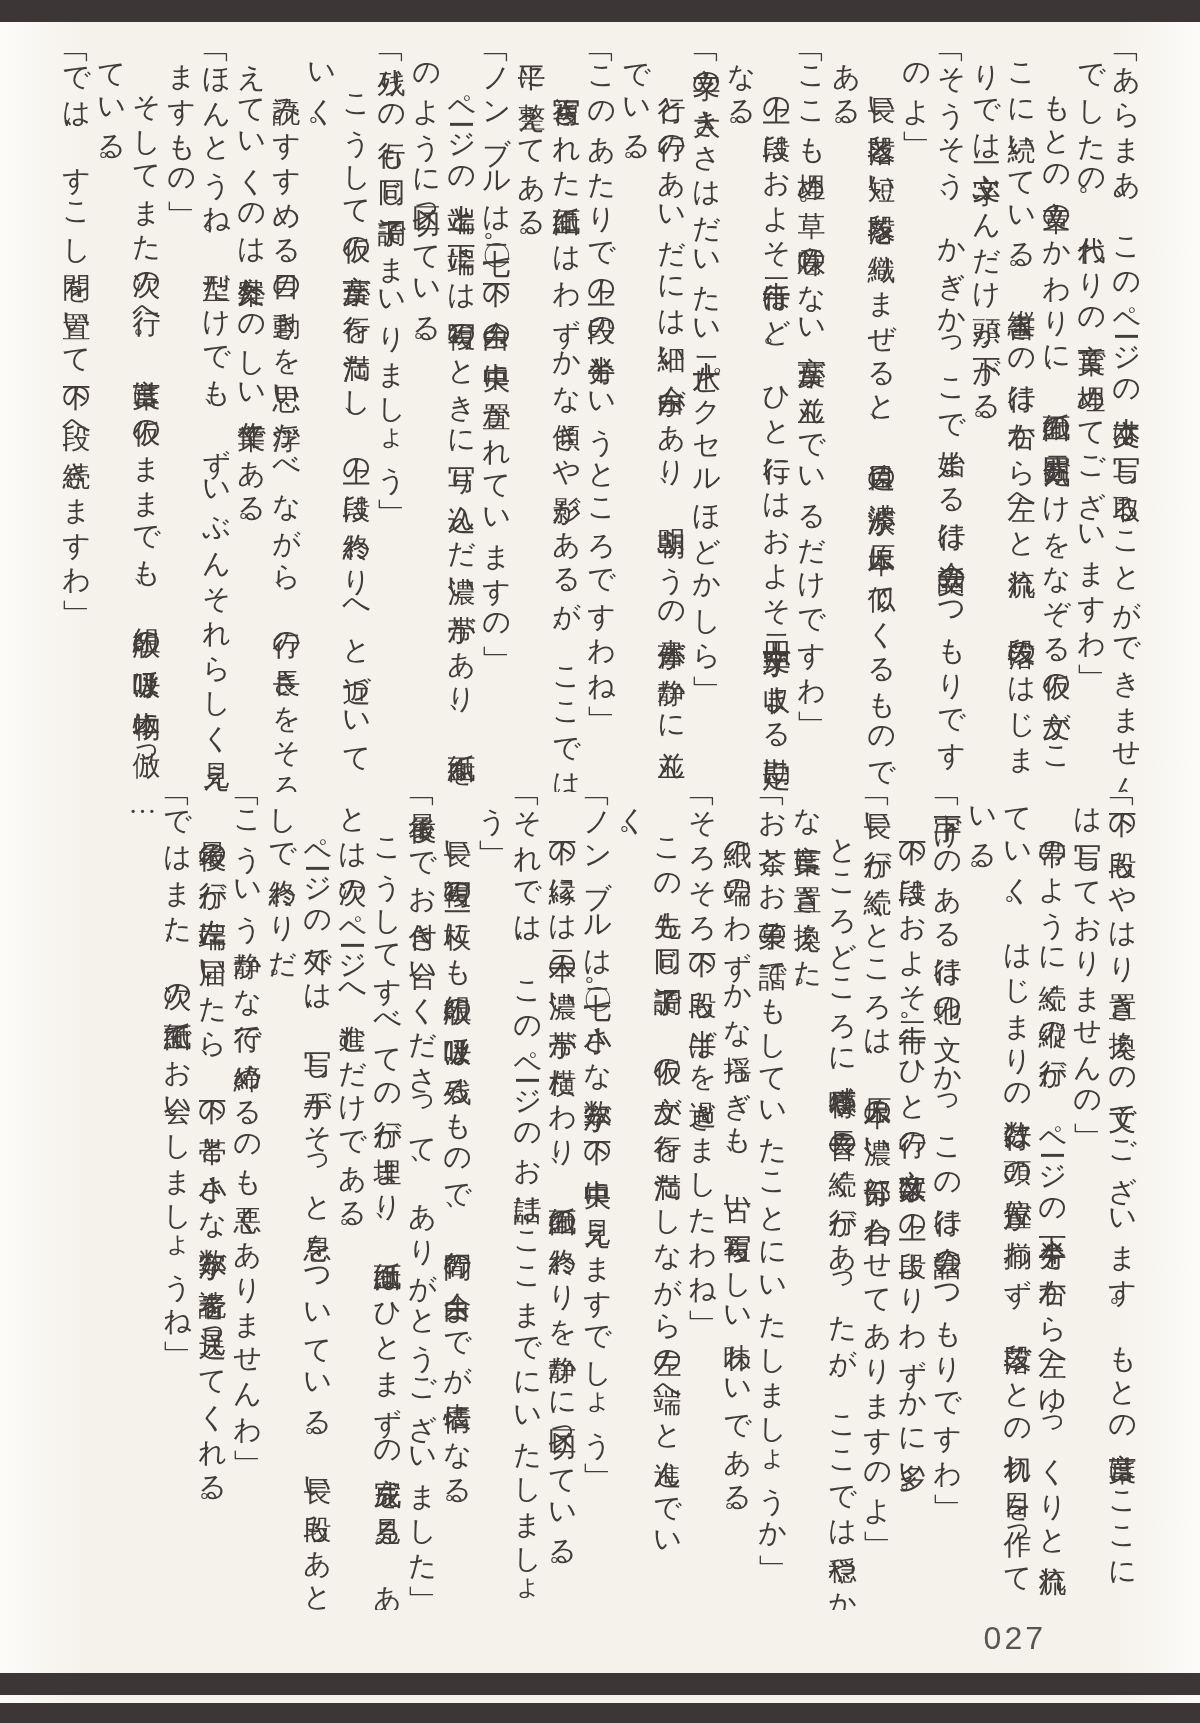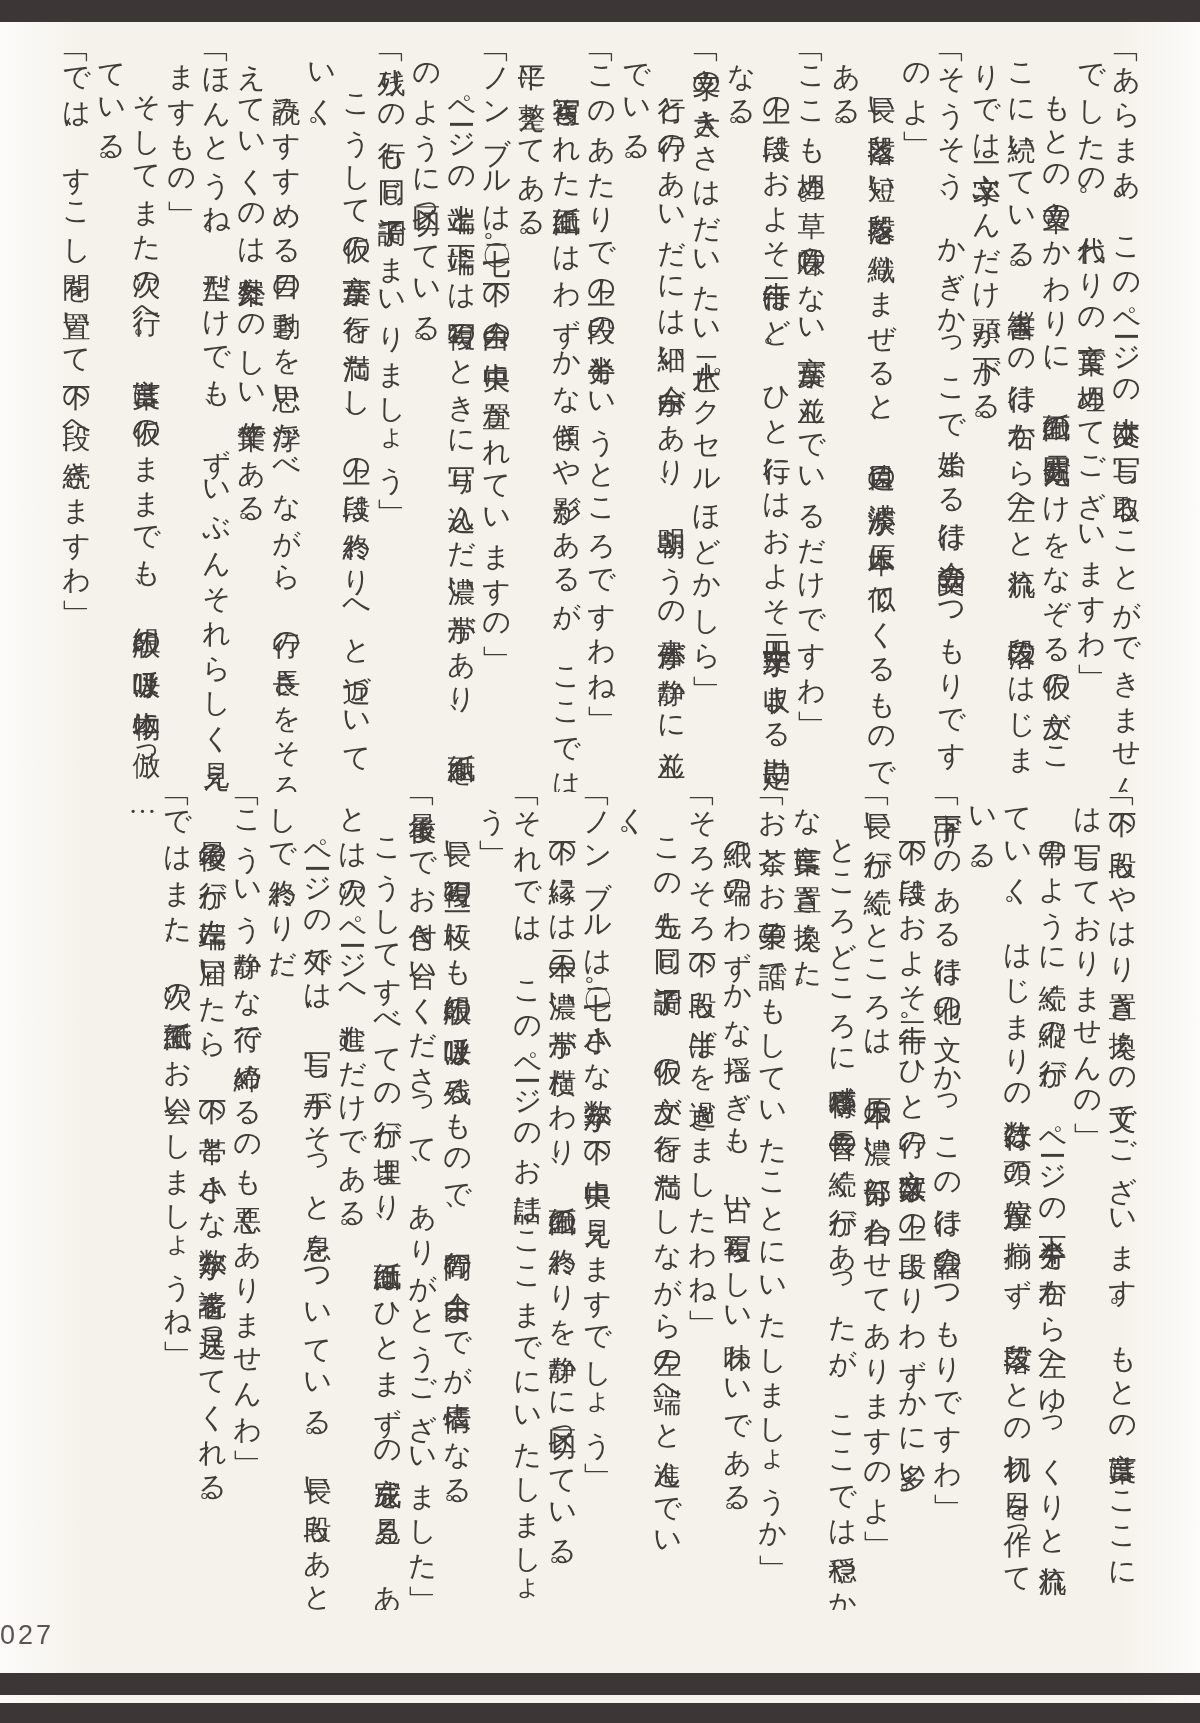--- a/index.html
+++ b/index.html
@@ -23,23 +23,23 @@
     writing-mode:vertical-rl;text-orientation:upright;
     color:var(--ink);
     font-size:28px;line-height:35px;letter-spacing:3px;
     text-align:start;
   }
   .band p{margin:0;padding:0;}
   .band-upper{top:44px;right:56px;width:1082px;height:748px;}
   .band-lower{top:788px;right:60px;width:1082px;height:822px;}
   .pagenum{
     position:absolute;top:1620px;left:0;width:1046px;
-    text-align:left;color:var(--folio);
+    text-align:right;color:var(--folio);
     font-family:"Liberation Sans","DejaVu Sans",sans-serif;
-    font-size:27px;letter-spacing:3px;
+    font-size:32px;letter-spacing:3px;
   }
 </style>
 </head>
 <body>
 
 <div>
   <div class="bar top"></div>
 
   <div class="band band-upper">
       <p>「あらまあ、このページの本文は写し取ることができませんでしたの。代わりの言葉で埋めてございますわ」</p>

